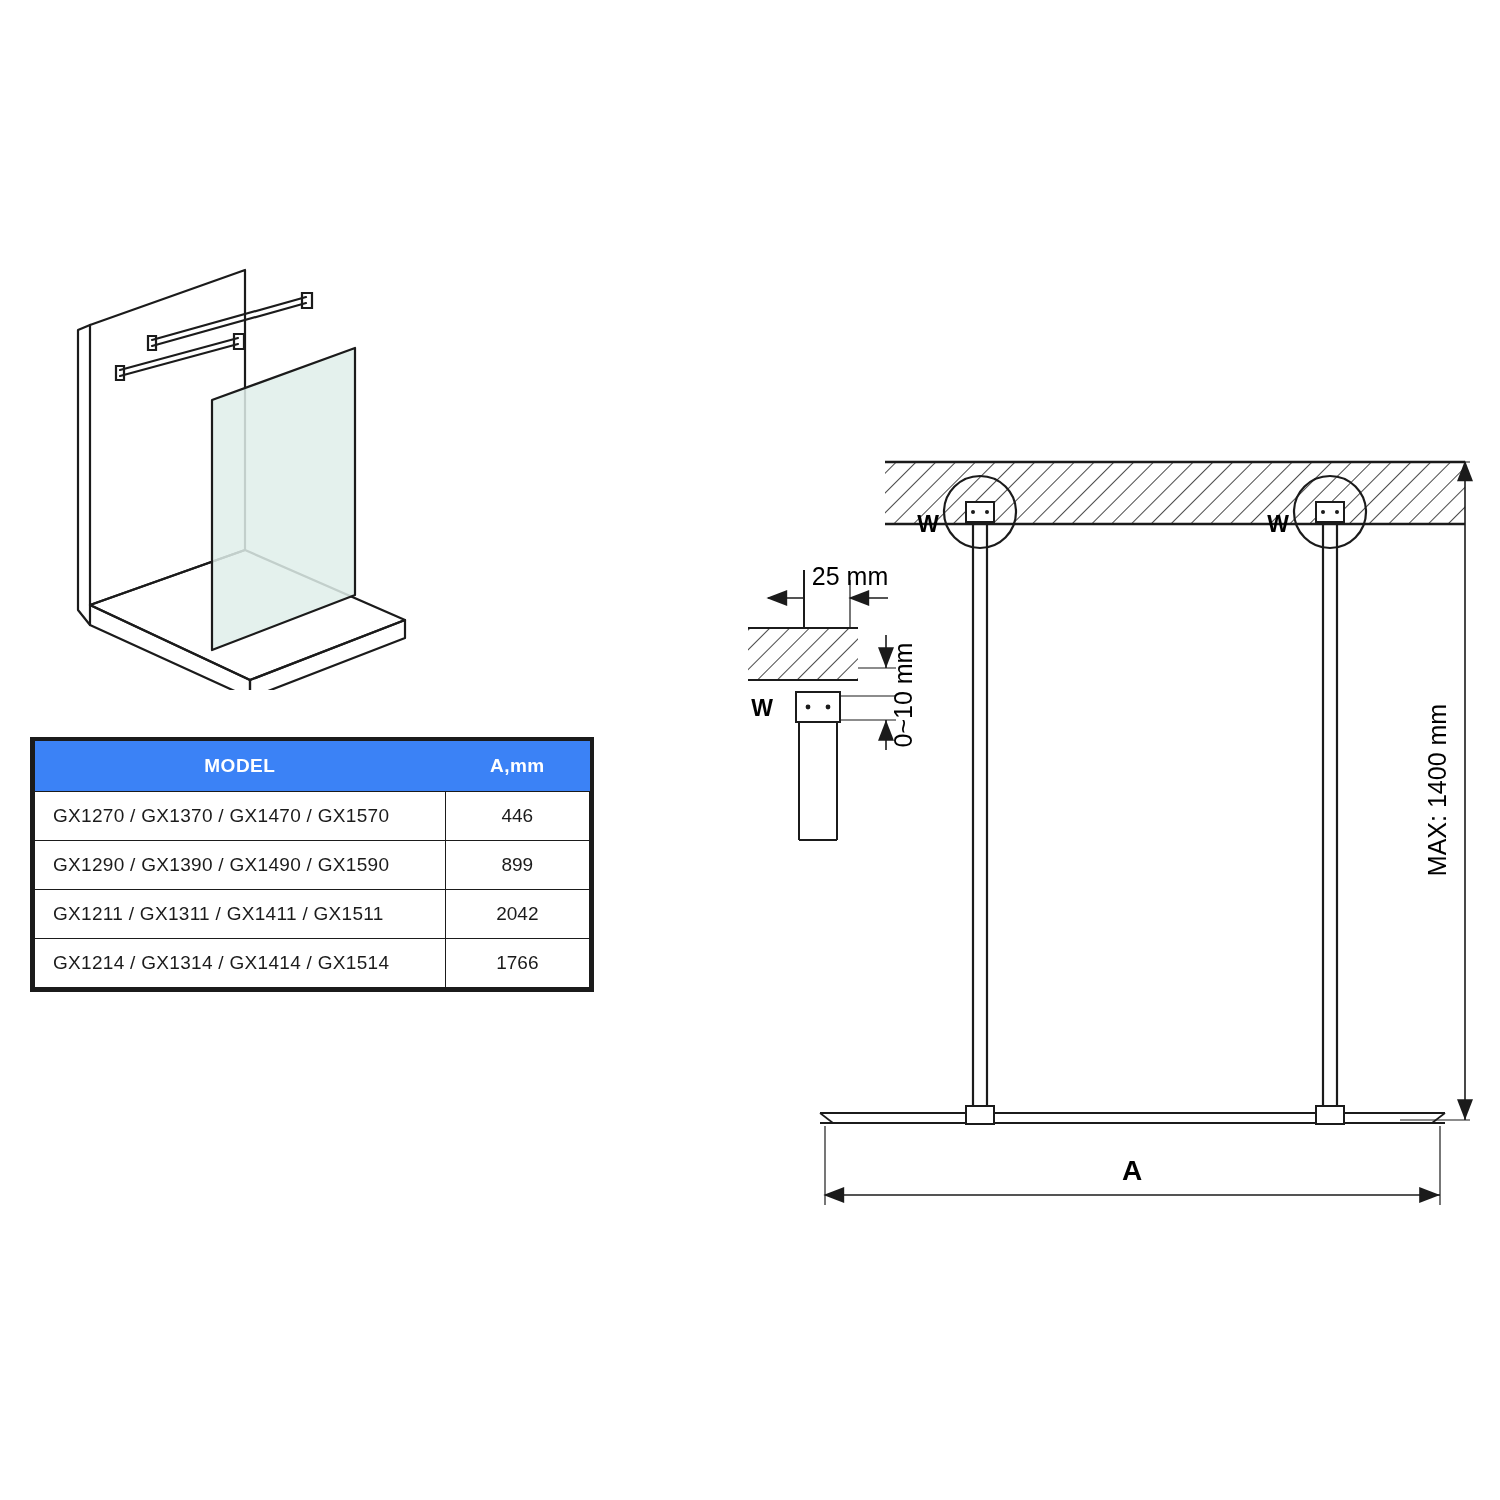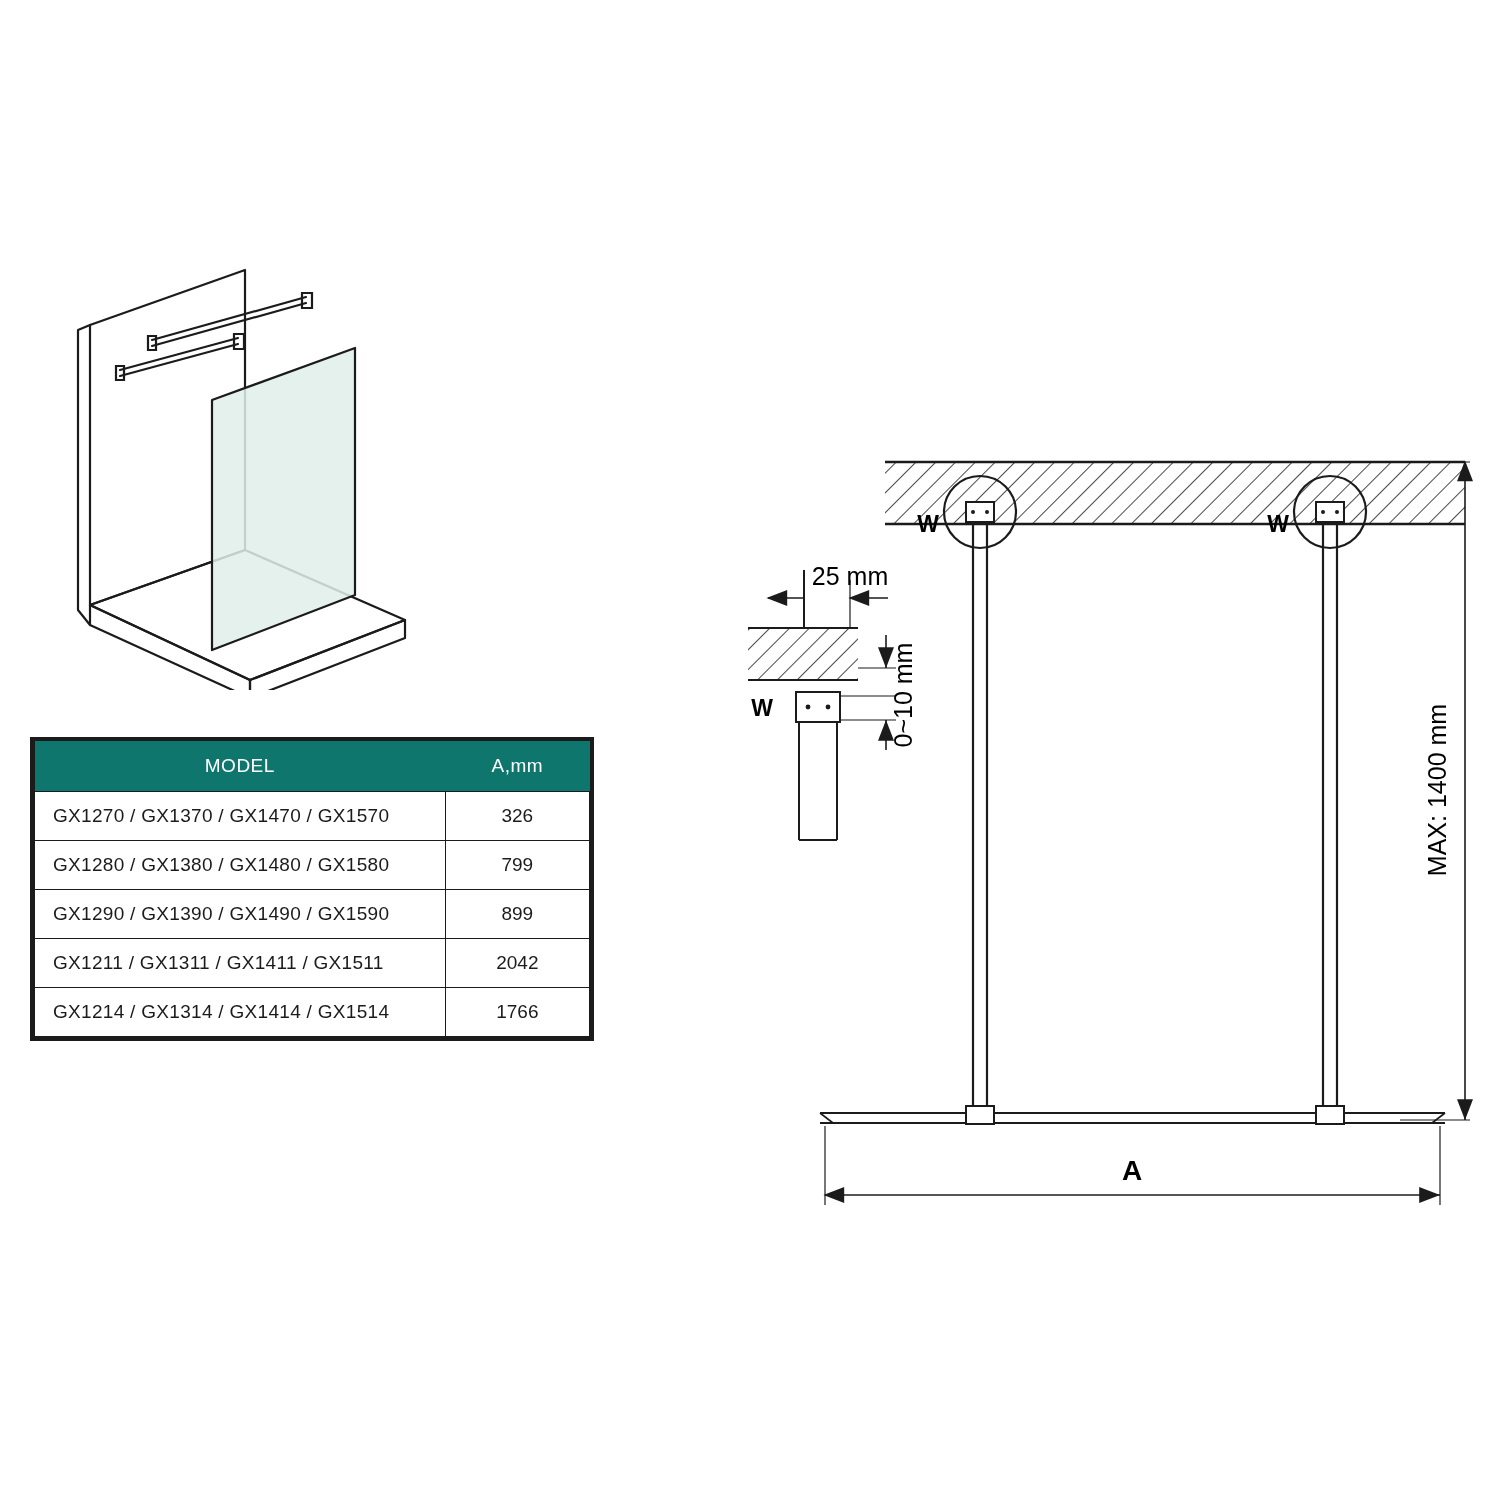--- a/index.html
+++ b/index.html
@@ -39,24 +39,24 @@
     background: #1b1b1b;
     padding: 4px;
     box-sizing: border-box;
   }
   table.model-table {
     border-collapse: collapse;
     width: 100%;
     table-layout: fixed;
   }
   table.model-table th {
-    background: #0f766e;
+    background: #3b82f6;
     color: #ffffff;
     font-size: 19px;
-    font-weight: normal;
+    font-weight: bold;
     letter-spacing: 0.5px;
     padding: 14px 4px;
     text-align: center;
     border: none;
   }
   table.model-table td {
     background: #ffffff;
     color: #1b1b1b;
     font-size: 19px;
     padding: 13px 4px;
@@ -128,25 +128,21 @@
         </colgroup>
       <thead>
         <tr>
           <th>MODEL</th>
           <th>A,mm</th>
         </tr>
       </thead>
       <tbody>
         <tr>
           <td class="model-cell">GX1270 / GX1370 / GX1470 / GX1570</td>
-          <td>326</td>
-        </tr>
-        <tr>
-          <td class="model-cell">GX1280 / GX1380 / GX1480 / GX1580</td>
-          <td>799</td>
+          <td>446</td>
         </tr>
         <tr>
           <td class="model-cell">GX1290 / GX1390 / GX1490 / GX1590</td>
           <td>899</td>
         </tr>
         <tr>
           <td class="model-cell">GX1211 / GX1311 / GX1411 / GX1511</td>
           <td>2042</td>
         </tr>
         <tr>

